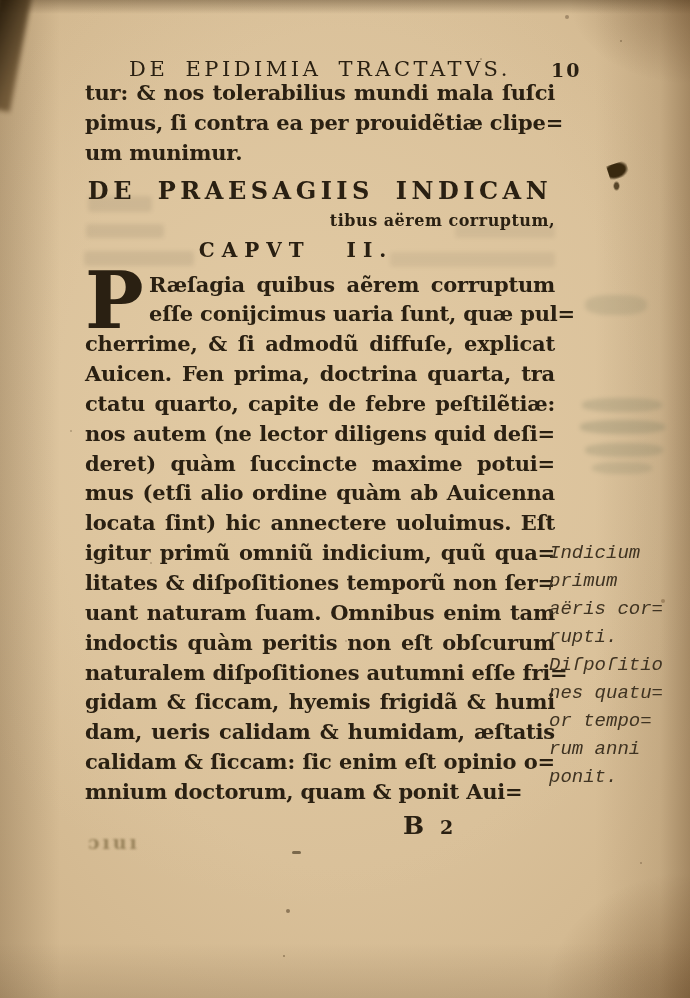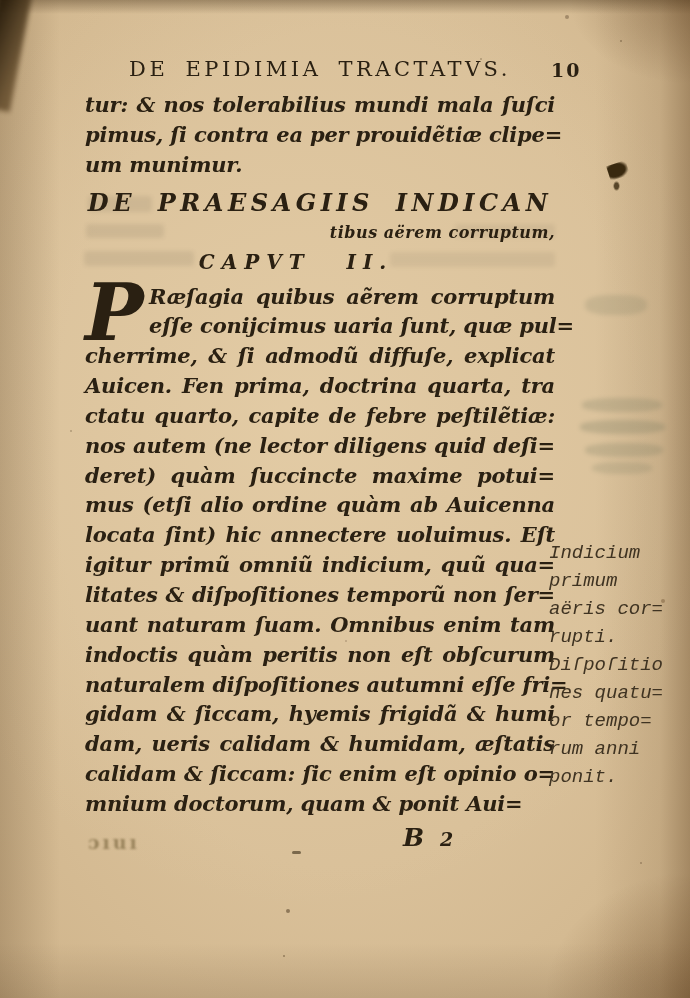--- a/index.html
+++ b/index.html
@@ -20,22 +20,22 @@
       radial-gradient(ellipse 25% 12% at 100% 0%, rgba(90,60,30,.38), rgba(90,60,30,0) 70%);
   }
   .tl-edge{position:absolute;left:-12px;top:-18px;width:34px;height:128px;
       background:linear-gradient(100deg,#241807 20%,#6b5332 85%);
       transform:rotate(11deg);filter:blur(2.5px);opacity:.9;}
   
   .running-title{position:absolute;left:85px;top:57px;width:470px;text-align:center;
       font-weight:normal;font-size:21px;letter-spacing:3.5px;word-spacing:7px;}
   .page-number{position:absolute;left:551px;top:59px;font-weight:bold;font-size:19px;letter-spacing:2px;}
   
-  .column{position:absolute;left:85px;top:90px;width:470px;font-weight:bold;
-      font-size:21px;letter-spacing:-0.2px;font-style:italic;}
+  .column{position:absolute;left:85px;top:78px;width:470px;font-weight:bold;
+      font-size:21px;letter-spacing:-0.2px;}
   .bl{height:29.85px;line-height:29.85px;white-space:nowrap;}
   .j{text-align:justify;text-align-last:justify;}
   .heading{margin-top:8px;}
   .h1{height:30px;line-height:30px;text-align:center;font-size:24px;letter-spacing:4.5px;word-spacing:9px;white-space:nowrap;}
   .h2{height:30px;line-height:30px;text-align:right;font-size:16px;letter-spacing:.5px;}
   .h3{height:29px;line-height:29px;text-align:center;font-size:20px;letter-spacing:7px;word-spacing:22px;transform:translateX(-24px);white-space:nowrap;}
   .para2{margin-top:5px;}
   .dropcap{float:left;width:54px;height:59.7px;margin-right:10px;
       font-size:78px;line-height:62px;font-weight:bold;}
   .sig-line{margin-top:4px;height:30px;line-height:30px;clear:both;}

